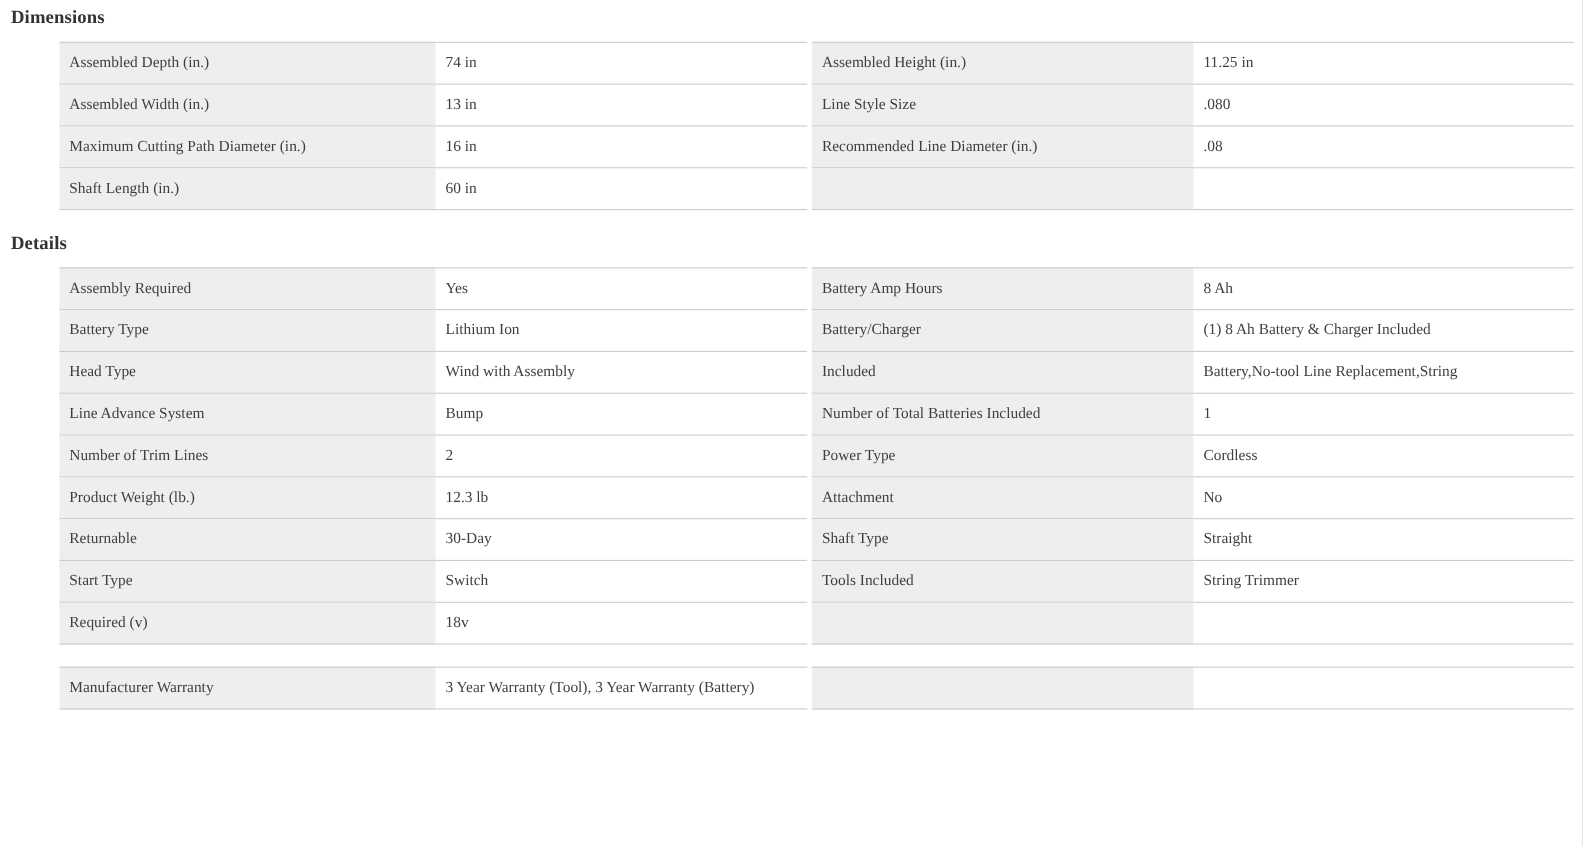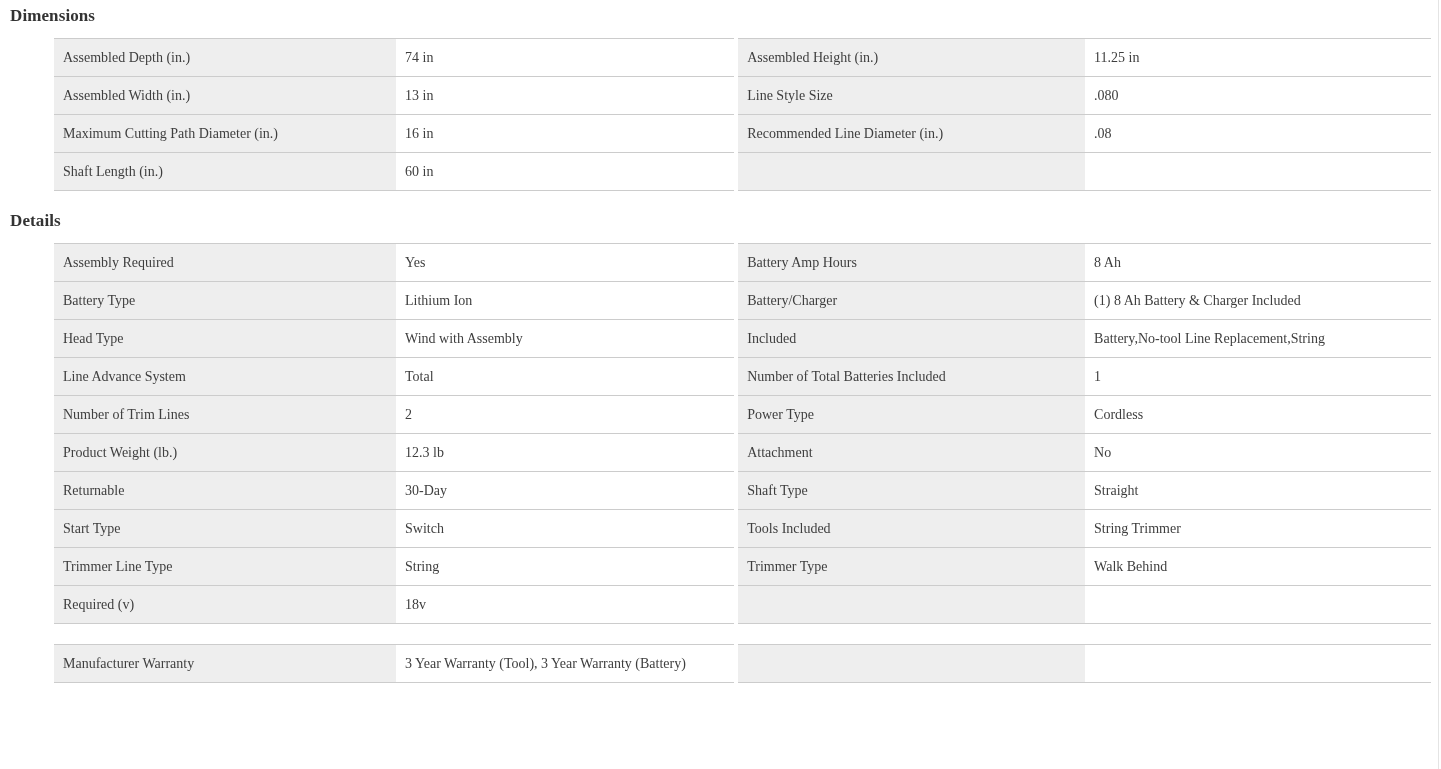--- a/index.html
+++ b/index.html
@@ -148,21 +148,21 @@
           </tr>
           <tr>
             <th class="label-cell">Head Type</th>
             <td class="value-cell">Wind with Assembly</td>
             <td class="gap-cell"></td>
             <th class="label-cell">Included</th>
             <td class="value-cell">Battery,No-tool Line Replacement,String</td>
           </tr>
           <tr>
             <th class="label-cell">Line Advance System</th>
-            <td class="value-cell">Total</td>
+            <td class="value-cell">Bump</td>
             <td class="gap-cell"></td>
             <th class="label-cell">Number of Total Batteries Included</th>
             <td class="value-cell">1</td>
           </tr>
           <tr>
             <th class="label-cell">Number of Trim Lines</th>
             <td class="value-cell">2</td>
             <td class="gap-cell"></td>
             <th class="label-cell">Power Type</th>
             <td class="value-cell">Cordless</td>
@@ -180,27 +180,20 @@
             <td class="gap-cell"></td>
             <th class="label-cell">Shaft Type</th>
             <td class="value-cell">Straight</td>
           </tr>
           <tr>
             <th class="label-cell">Start Type</th>
             <td class="value-cell">Switch</td>
             <td class="gap-cell"></td>
             <th class="label-cell">Tools Included</th>
             <td class="value-cell">String Trimmer</td>
-          </tr>
-          <tr>
-            <th class="label-cell">Trimmer Line Type</th>
-            <td class="value-cell">String</td>
-            <td class="gap-cell"></td>
-            <th class="label-cell">Trimmer Type</th>
-            <td class="value-cell">Walk Behind</td>
           </tr>
           <tr>
             <th class="label-cell">Required (v)</th>
             <td class="value-cell">18v</td>
             <td class="gap-cell"></td>
             <th class="label-cell"></th>
             <td class="value-cell"></td>
           </tr>
         </tbody>
     </table>

